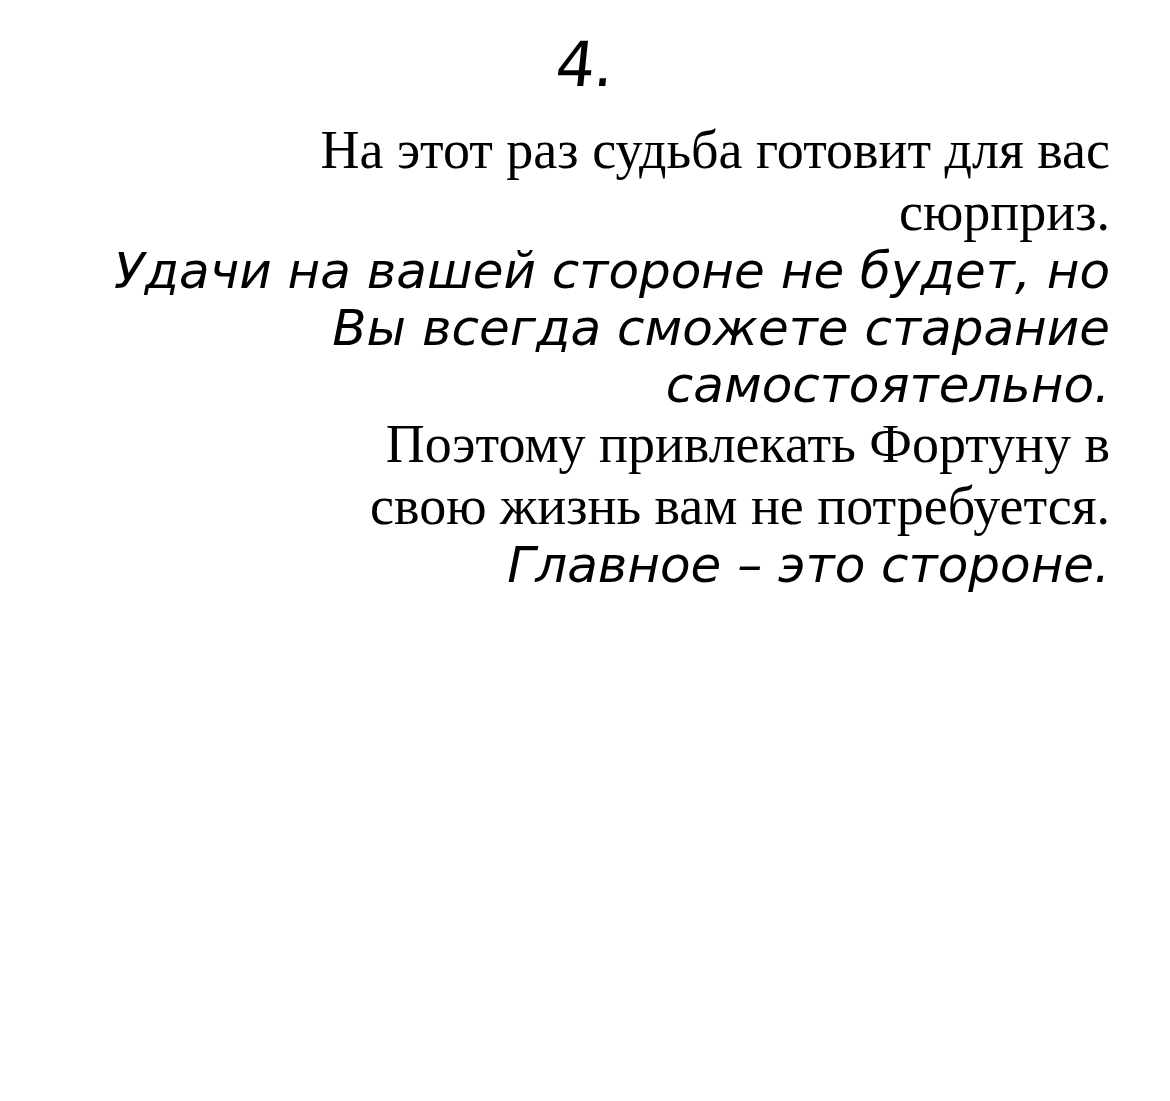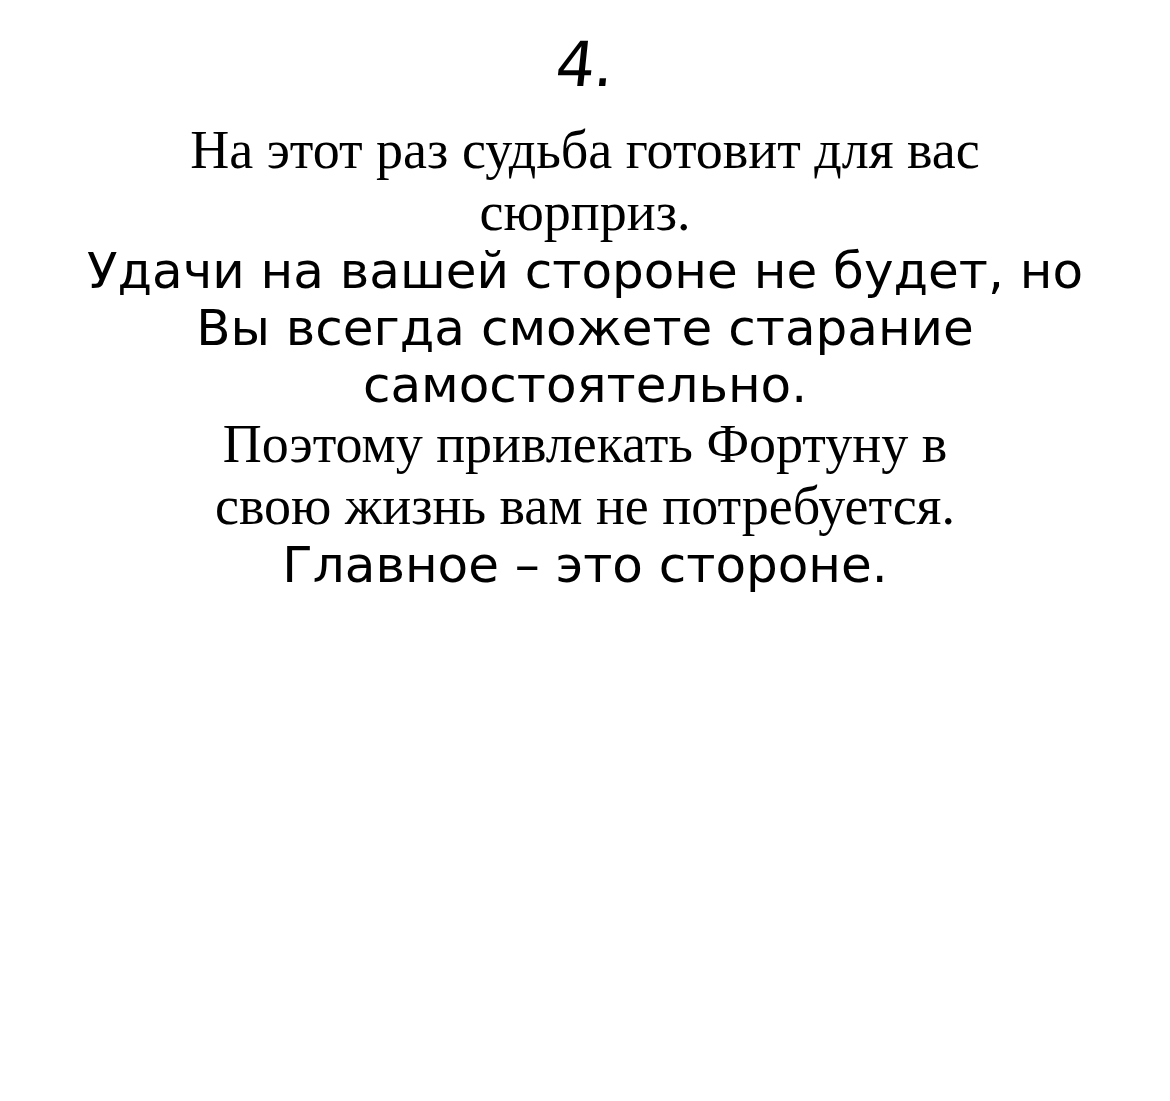--- a/index.html
+++ b/index.html
@@ -39,32 +39,33 @@
   }
 
   .passage {
     width: 100%;
     text-align: center;
   }
 
   .line {
     font-size: 54px;
     line-height: 1.14;
-    text-align: center;
+    text-align: right;
     white-space: pre-wrap;
     margin: 0;
   }
 
   
   .line.serif {
     font-family: "Liberation Serif", "DejaVu Serif", serif;
   }
   .line.sans {
     font-family: "DejaVu Sans", "Liberation Sans", sans-serif;
     font-size: 50px;
+    font-style: italic;
   }
 </style>
 </head>
 <body>
 
 <div class="page">
 
   <div class="number-heading">4.</div>
 
   <div class="passage">

